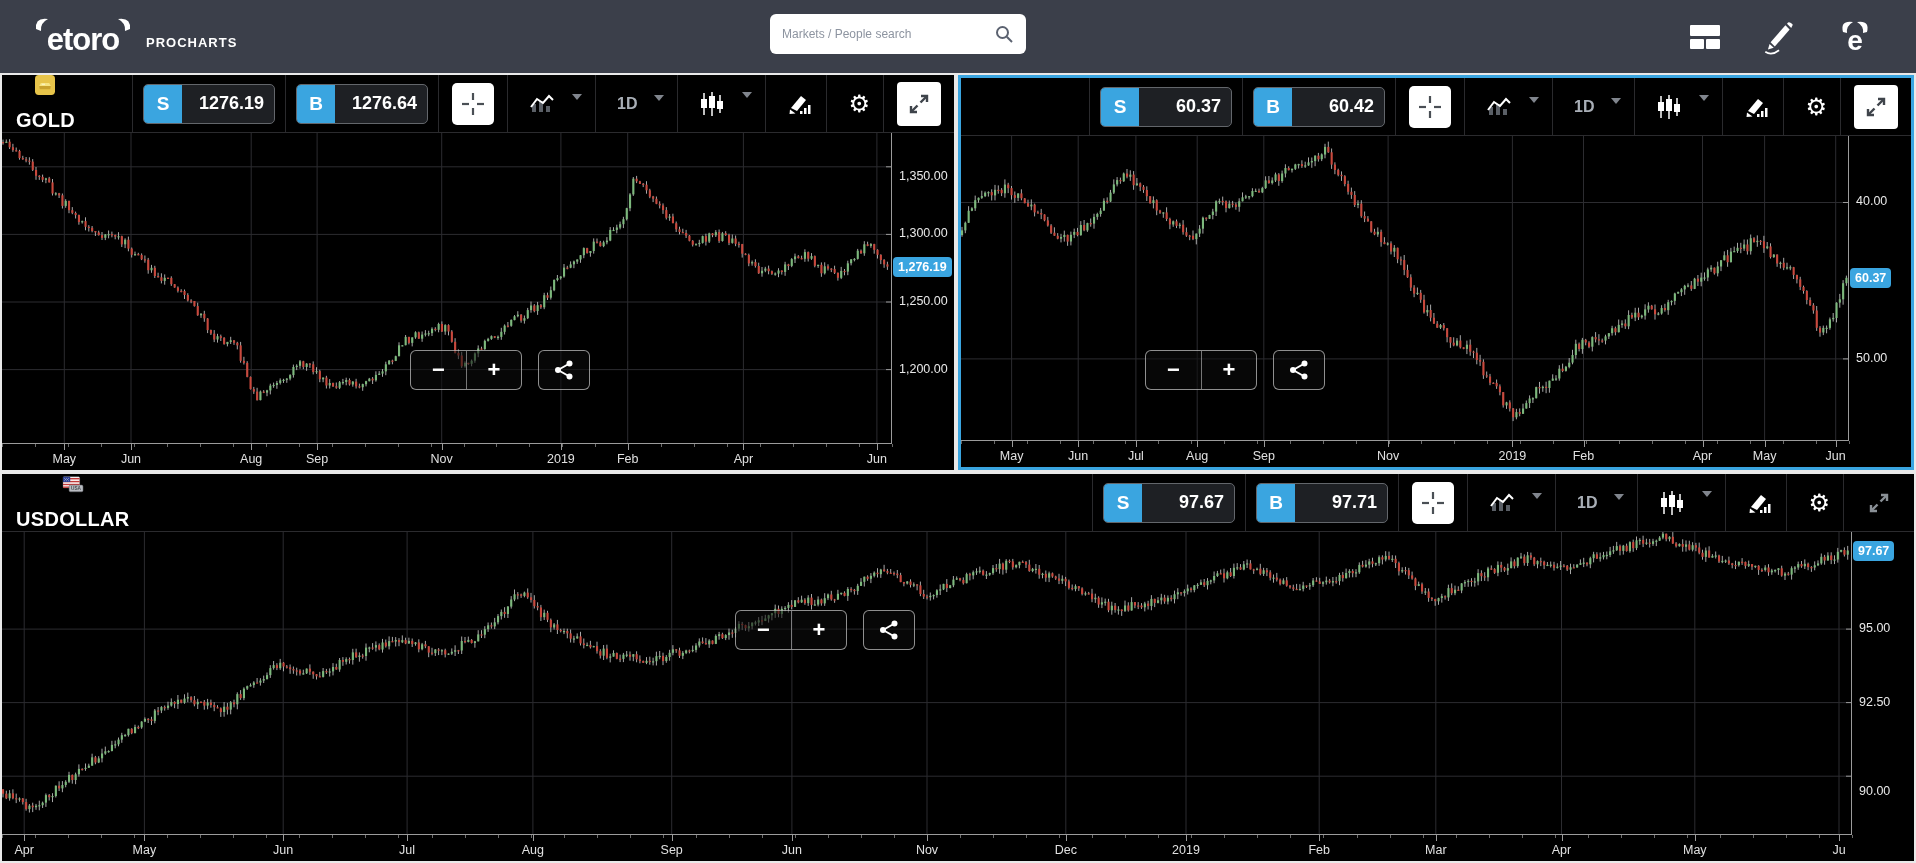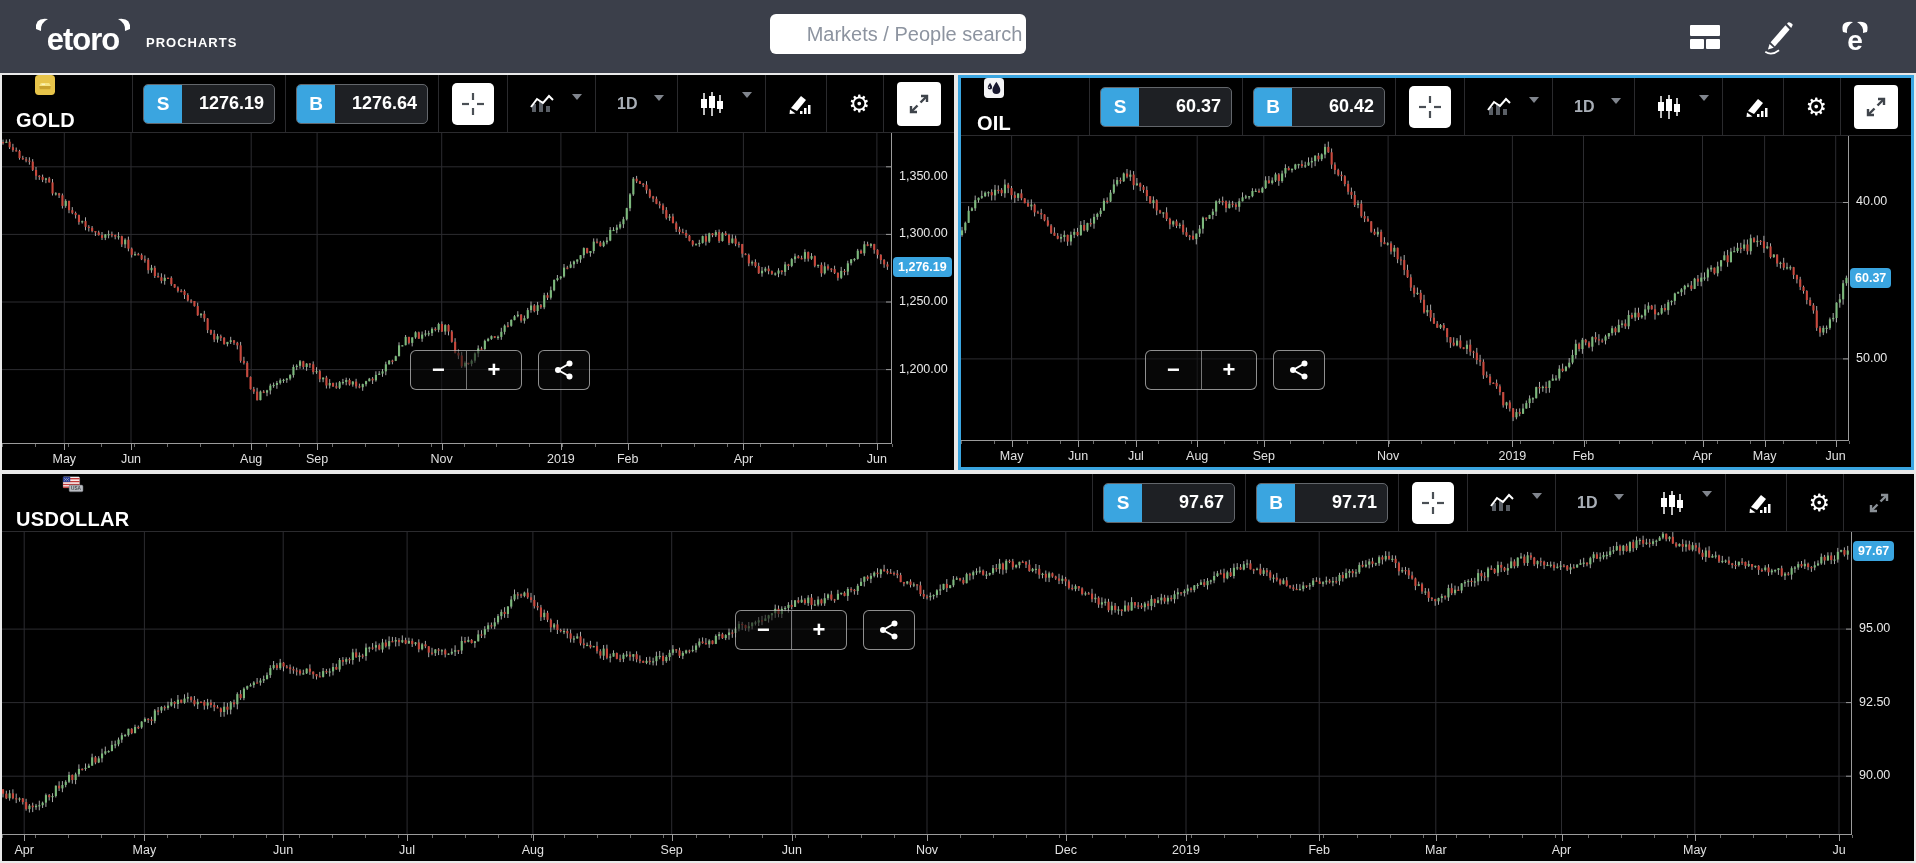--- a/index.html
+++ b/index.html
@@ -7,22 +7,22 @@
     font-family:"Liberation Sans","DejaVu Sans",sans-serif; }
   :root { --accent:#3aa5e0; }
 
   
   .topbar { position:absolute; left:0; top:0; width:1916px; height:73px; background:#3b3f4a;
     display:flex; align-items:center; }
   .brand { display:flex; align-items:flex-end; margin-left:24px; }
   .brand .subtitle { color:#fff; font-size:13px; font-weight:bold; letter-spacing:1px; margin:0 0 10px 4px; }
   .searchbox { position:absolute; left:770px; top:14px; width:256px; height:40px; background:#fff;
     border-radius:6px; display:flex; align-items:center; padding:0 12px; }
-  .searchbox input { flex:1; border:none; outline:none; font-size:20px; color:#333;
-    font-family:"Liberation Sans","DejaVu Sans",sans-serif; background:transparent;text-align:center; }
+  .searchbox input { flex:1; border:none; outline:none; font-size:12px; color:#333;
+    font-family:"Liberation Sans","DejaVu Sans",sans-serif; background:transparent; }
   .searchbox input::placeholder { color:#8d94a0; }
   .topbar-icons { position:absolute; right:40px; top:0; height:73px; display:flex; align-items:center; gap:38px; }
   .tb-btn { background:none; border:none; cursor:pointer; display:flex; align-items:center; }
 
   
   .workspace { position:absolute; left:0; top:73px; width:1916px; height:790px; background:#e9e9e9; }
   .panel { position:absolute; background:#000; }
   #panel-0 { left:2px; top:2px; width:952px; height:395px; }
   #panel-1 { left:958px; top:2px; width:956px; height:395px; border:3px solid var(--accent); }
   #panel-2 { left:2px; top:401px; width:1912px; height:387px; }
@@ -854,29 +854,20 @@
               <circle cx="5" cy="11" r="3" fill="#fff"></circle>
             <circle cx="16.5" cy="17.5" r="3" fill="#fff"></circle>
           </svg>
         </button>
       </div>
     </div>
   </section>
 
   <section class="panel" id="panel-1">
     <div class="panel-header">
-      <div class="asset">
-        <svg width="38" height="38" viewBox="0 0 38 38">
-          <rect width="38" height="38" rx="7" fill="#f4f4f6"></rect>
-          <path d="M23.5,7 C28,14 31,18.5 31,23 a7.5,7.5 0 0 1 -15,0 C16,18.5 19,14 23.5,7 Z" fill="#17172e"></path>
-          <path d="M11.5,9 C14,13 15.5,15.3 15.5,17.8 a4.2,4.2 0 0 1 -8.4,0 C7.1,15.3 9,13 11.5,9 Z" fill="#17172e"></path>
-          <circle cx="10" cy="17.5" r="1.3" fill="#fff"></circle>
-        </svg>
-        <h2>OIL</h2>
-      </div>
       <div class="controls">
         <div class="ctrl trade">
           <button class="sb">
             <span class="sb-letter">S</span>
             <span class="sb-value">60.37</span>
           </button>
         </div>
         <div class="ctrl trade">
           <button class="sb">
             <span class="sb-letter">B</span>
@@ -2834,21 +2825,21 @@
             <line x1="0" x2="1850" y1="302.5" y2="302.5" stroke="#9b9b9b"></line>
             <line x1="1849.5" x2="1849.5" y1="0" y2="303" stroke="#9b9b9b"></line>
             <line x1="1844" x2="1850" y1="97.1" y2="97.1" stroke="#9b9b9b"></line>
             <line x1="1844" x2="1850" y1="170.6" y2="170.6" stroke="#9b9b9b"></line>
             <line x1="1844" x2="1850" y1="244.2" y2="244.2" stroke="#9b9b9b"></line>
           </svg>
         </div>
       <div class="yaxis">
           <span class="price-label" style="top:89px">95.00</span>
           <span class="price-label" style="top:163px">92.50</span>
-          <span class="price-label" style="top:236px">90.00</span>
+          <span class="price-label" style="top:252px">90.00</span>
           <span class="price-tag" style="top:9px">97.67</span>
         </div>
       <div class="xaxis">
           <i class="tick minor" style="left:0.0px"></i>
           <i class="tick minor" style="left:33.0px"></i>
           <i class="tick minor" style="left:66.1px"></i>
           <i class="tick minor" style="left:99.1px"></i>
           <i class="tick minor" style="left:132.1px"></i>
           <i class="tick minor" style="left:165.2px"></i>
           <i class="tick minor" style="left:198.2px"></i>

